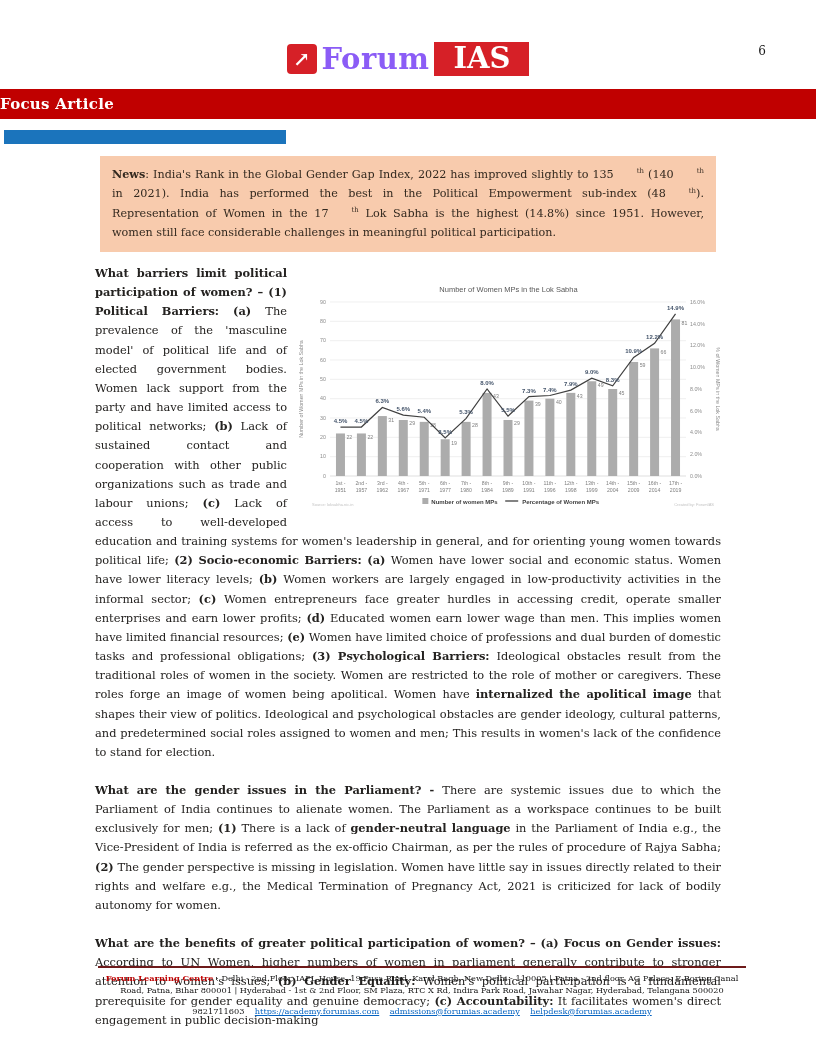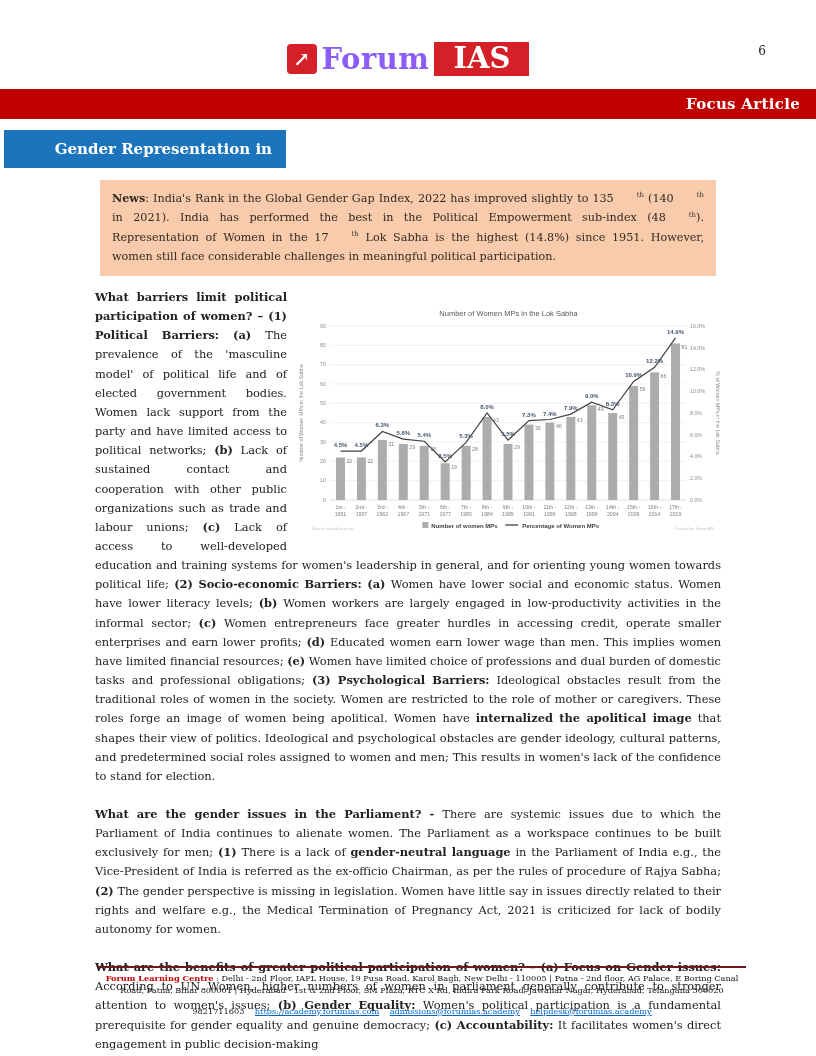--- a/index.html
+++ b/index.html
@@ -6,22 +6,22 @@
   .page{position:relative;width:816px;height:1056px;background:#fff;overflow:hidden;
         font-family:"DejaVu Serif",serif;color:#262626;}
   .page-number{position:absolute;top:44px;right:50px;font-size:12px;color:#1a1a1a;}
   
   .logo-row{display:flex;align-items:center;justify-content:center;gap:5px;padding-top:42px;}
   .logo-mark{width:30px;height:30px;background:#D62027;border-radius:4px;color:#fff;
              display:flex;align-items:center;justify-content:center;font-size:20px;font-weight:bold;}
   .logo-forum{color:#8b5cf6;font-size:29px;font-weight:bold;letter-spacing:0.5px;}
   .logo-ias{background:#D62027;color:#fff;font-size:29px;font-weight:bold;padding:0 19px;line-height:1.15;}
   
-  .banner{margin-top:13px;background:#C00000;color:#fff;text-align:right;
-          font-weight:bold;font-size:15px;padding:6px 16px;letter-spacing:0.3px;}
+  .banner{margin-top:13px;background:#C00000;color:#fff;text-align:left;
+          font-weight:bold;font-size:15px;padding:6px 0;letter-spacing:0.3px;}
   
   .title-box{margin-top:11px;margin-left:4px;width:282px;box-sizing:border-box;
              background:#1B74BC;color:#fff;font-weight:bold;font-size:15px;line-height:1.6;
              text-align:right;padding:7px 14px 7px 8px;}
   
   .content{margin:12px 95px 0 95px;}
   .news{background:#F8CBAD;color:#33291F;margin:0 5px 12px 5px;padding:9px 12px;
         font-size:11.2px;line-height:1.74;text-align:justify;}
   .para{font-size:11.4px;line-height:1.68;text-align:justify;margin:0 0 19px 0;color:#242220;}
   .chart-float{float:right;width:425px;height:238px;margin:16px 0 6px 9px;background:#fff;}
@@ -42,21 +42,20 @@
     <div class="logo-mark">
         <span>↗</span>
       </div>
     <span class="logo-forum">Forum</span>
     <span class="logo-ias">IAS</span>
   </div>
 
   <div class="banner">Focus Article</div>
 
   <div class="title-box">
-    <div>Gender Representation in</div>
   </div>
 
   <div class="content">
 
     <div class="news"><span style="font-weight: bold;">News</span><span>: India's Rank in the Global Gender Gap Index, 2022 has improved slightly to 135</span><sup>th</sup><span> (140</span><sup>th</sup><span> in 2021). India has performed the best in the Political Empowerment sub-index (48</span><sup>th</sup><span>). Representation of Women in the 17</span><sup>th</sup><span> Lok Sabha is the highest (14.8%) since 1951. However, women still face considerable challenges in meaningful political participation.</span></div>
 
     <div class="para">
       <div class="chart-float" id="chart-box"><svg viewBox="0 0 425 238" width="425" height="238" font-family="&quot;Liberation Sans&quot;, sans-serif">
             <text x="212.5" y="12" text-anchor="middle" font-size="7.5" fill="#595959">Number of Women MPs in the Lok Sabha</text>
             <g>

